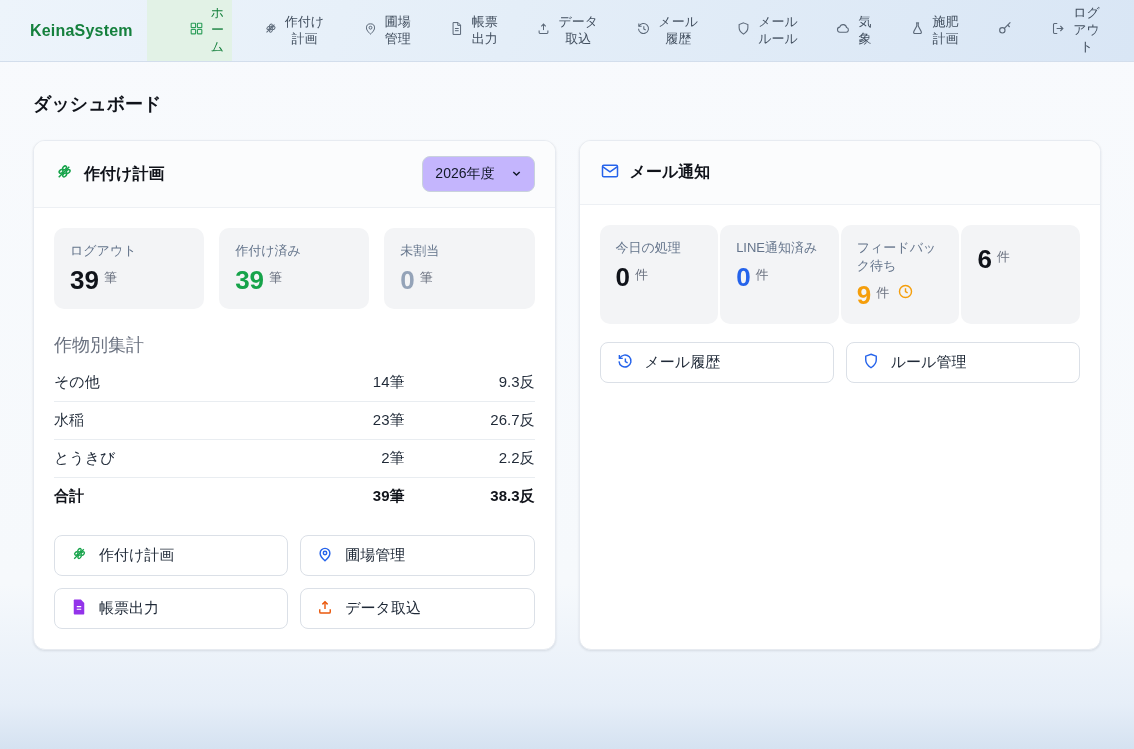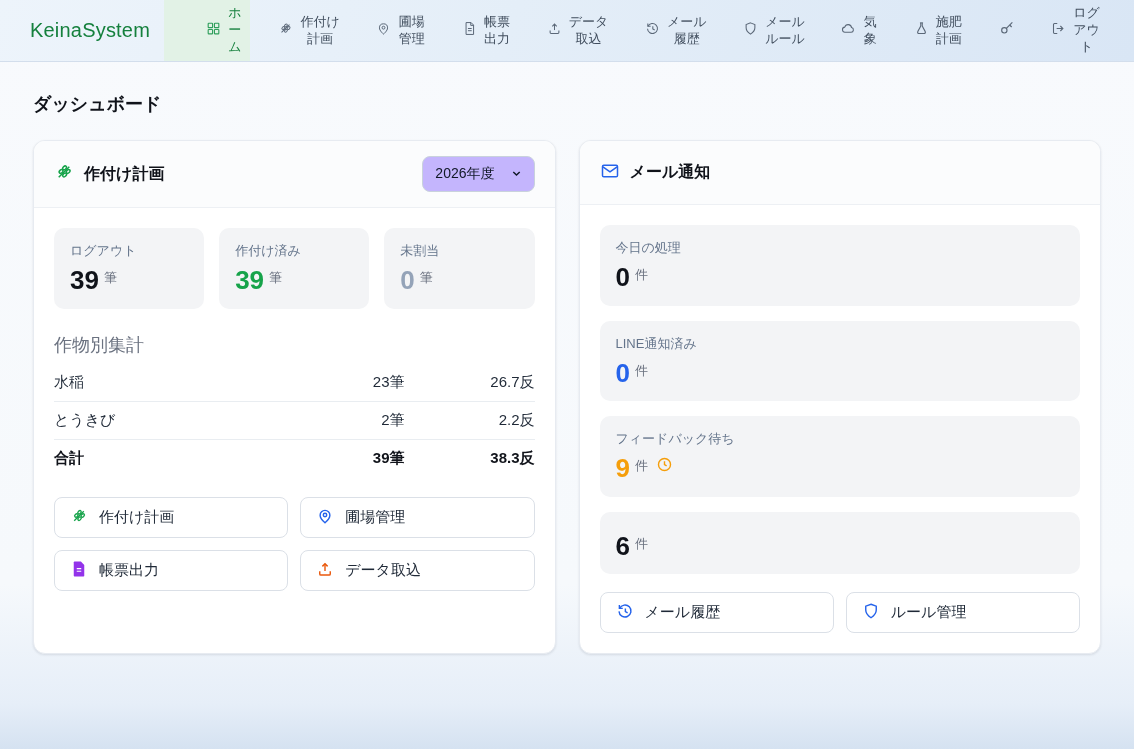--- a/index.html
+++ b/index.html
@@ -10,21 +10,21 @@
     color:#1f2937;
   }
   
   .topbar {
     height:62px; display:flex; align-items:stretch;
     background:linear-gradient(110deg,#edf4fb 0%,#e4eef8 45%,#d9e6f5 100%);
     border-bottom:1px solid #d3deec;
   }
   .brand {
     display:flex; align-items:center; padding:0 14px 0 30px;
-    font-size:20px; font-weight:normal; color:#15803d; letter-spacing:.2px; cursor:pointer;
+    font-size:16px; font-weight:bold; color:#15803d; letter-spacing:.2px; cursor:pointer;
   }
   nav { flex:1; display:flex; align-items:stretch; justify-content:space-between; padding-right:26px; }
   .nav-item {
     display:flex; align-items:center; gap:7px; cursor:pointer;
     color:#414e5e; font-size:13px; line-height:1.3; padding:0 8px;
   }
   .nav-item .lbl { display:inline-block; word-break:break-all; text-align:center; }
   .nav-item svg { flex:none; color:#5b6878; }
   .nav-item.active { background:#e2f2e6; color:#15803d;padding-left:42px; }
   .nav-item.active svg { color:#2e9e5b; }
@@ -46,21 +46,21 @@
   .card-body { padding:20px; }
   
   .year-select {
     display:flex; align-items:center; gap:16px; background:#c4b5fd;
     border:1px solid #c9d2dc; border-radius:8px; padding:8px 12px;
     font-size:14px; color:#111827; cursor:pointer;
   }
   .year-select svg { color:#111827; }
   
   .stats-3 { display:grid; grid-template-columns:1fr 1fr 1fr; gap:15px; }
-  .stats-2 { display:grid; grid-template-columns:1fr; gap:15px; }
+  .stats-2 { display:grid; grid-template-columns:1fr 1fr 1fr 1fr; gap:2px; }
   .stat-box { background:#f3f4f6; border-radius:10px; padding:14px 16px; }
   .stat-label { font-size:13px; color:#64748b; }
   .stat-value { margin-top:6px; display:flex; align-items:flex-start; }
   .stat-value .num { font-size:26px; font-weight:bold; color:#10131a; line-height:1.1; }
   .stat-value .unit { font-size:13px; color:#6b7280; margin-left:5px; position:relative; top:3px; }
   .num.green { color:#16a34a; } .num.gray { color:#94a3b8; }
   .num.blue { color:#2563eb; } .num.orange { color:#f59e0b; }
   .stat-value .clock { margin-left:8px; color:#f59e0b; position:relative; top:2px; }
   
   .crop-section { margin-top:24px; }
@@ -268,20 +268,25 @@
                 <span class="num gray">0</span>
                 <span class="unit">筆</span>
               </div>
           </div>
         </div>
 
         <div class="crop-section">
           <div class="crop-caption">作物別集計</div>
           <div class="crop-rows">
             <div class="crop-row">
+              <span class="c-name">その他</span>
+              <span class="c-count">14筆</span>
+              <span class="c-area">9.3反</span>
+            </div>
+            <div class="crop-row">
               <span class="c-name">水稲</span>
               <span class="c-count">23筆</span>
               <span class="c-area">26.7反</span>
             </div>
             <div class="crop-row">
               <span class="c-name">とうきび</span>
               <span class="c-count">2筆</span>
               <span class="c-area">2.2反</span>
             </div>
             <div class="crop-row total">

